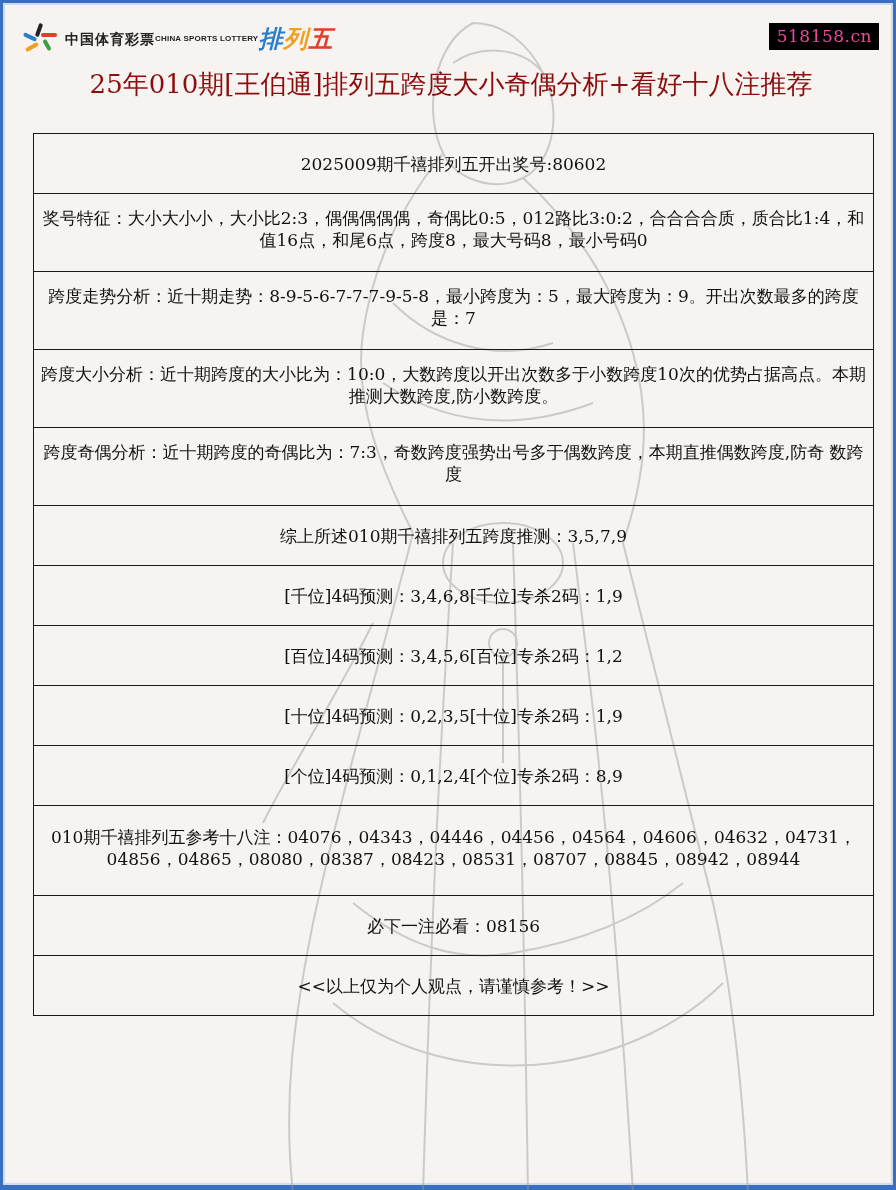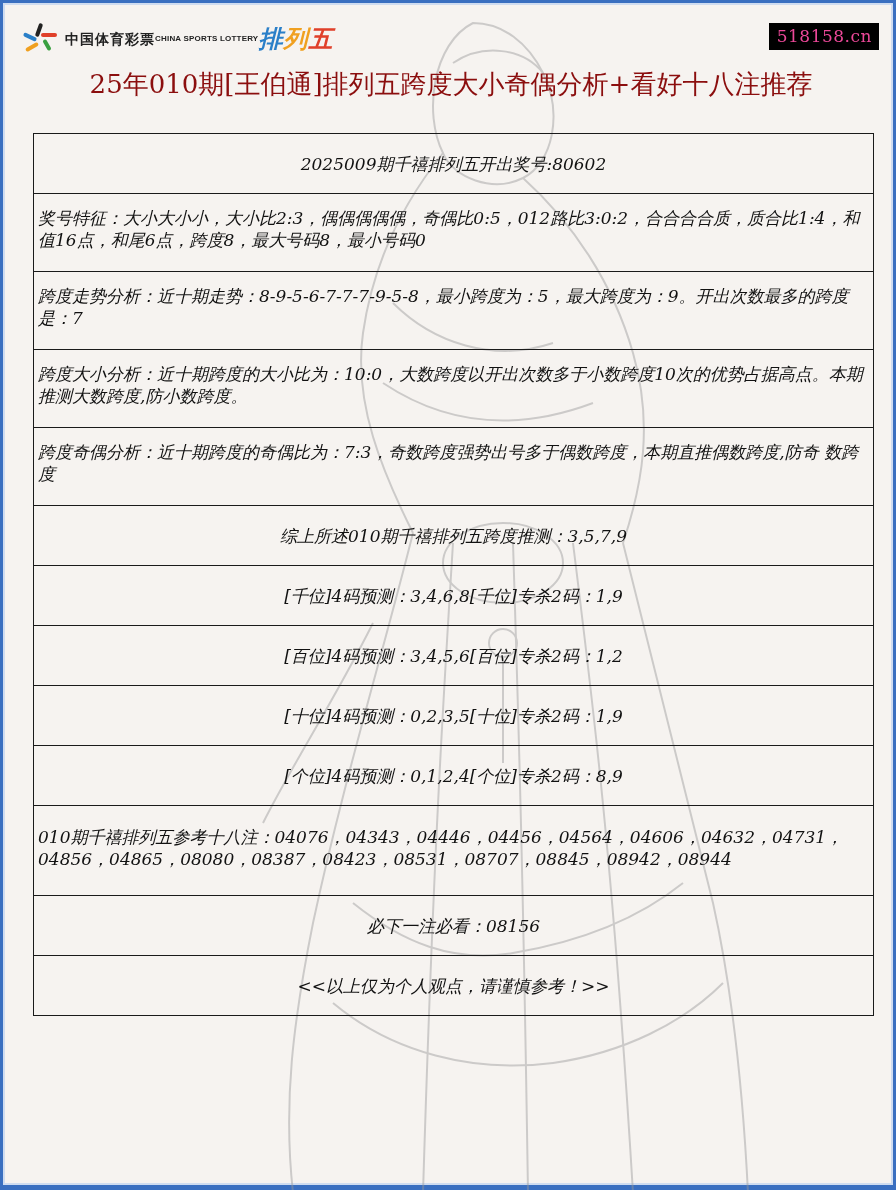--- a/index.html
+++ b/index.html
@@ -60,24 +60,24 @@
       position: absolute; left: 0; top: 64px; width: 896px; text-align: center;
       font-size: 26px; color: #8b0e0e; font-family: "DejaVu Serif", "Liberation Serif", serif;
       letter-spacing: 0px; white-space: nowrap;
     }
     table.content {
       position: absolute; left: 30px; top: 130px; width: 841px;
       border-collapse: collapse; font-size: 17px;
     }
     table.content td {
       border: 1.5px solid #1a1a1a; background: transparent;
-      padding: 0 4px; line-height: 22px; font-style: italic;
+      padding: 0 4px; line-height: 22px;
     }
     td.center { text-align: center; }
-    td.left { text-align: left; vertical-align: top; }
+    td.left { text-align: center; vertical-align: top; }
     .r61 { height: 60px; }
     .r79 { height: 78px; }
     .r92 { height: 90px; }
     td.left .txt { display: block; padding-top: 13px; }
   </style>
 </head>
 <body>
 
 <div class="frame">
 

